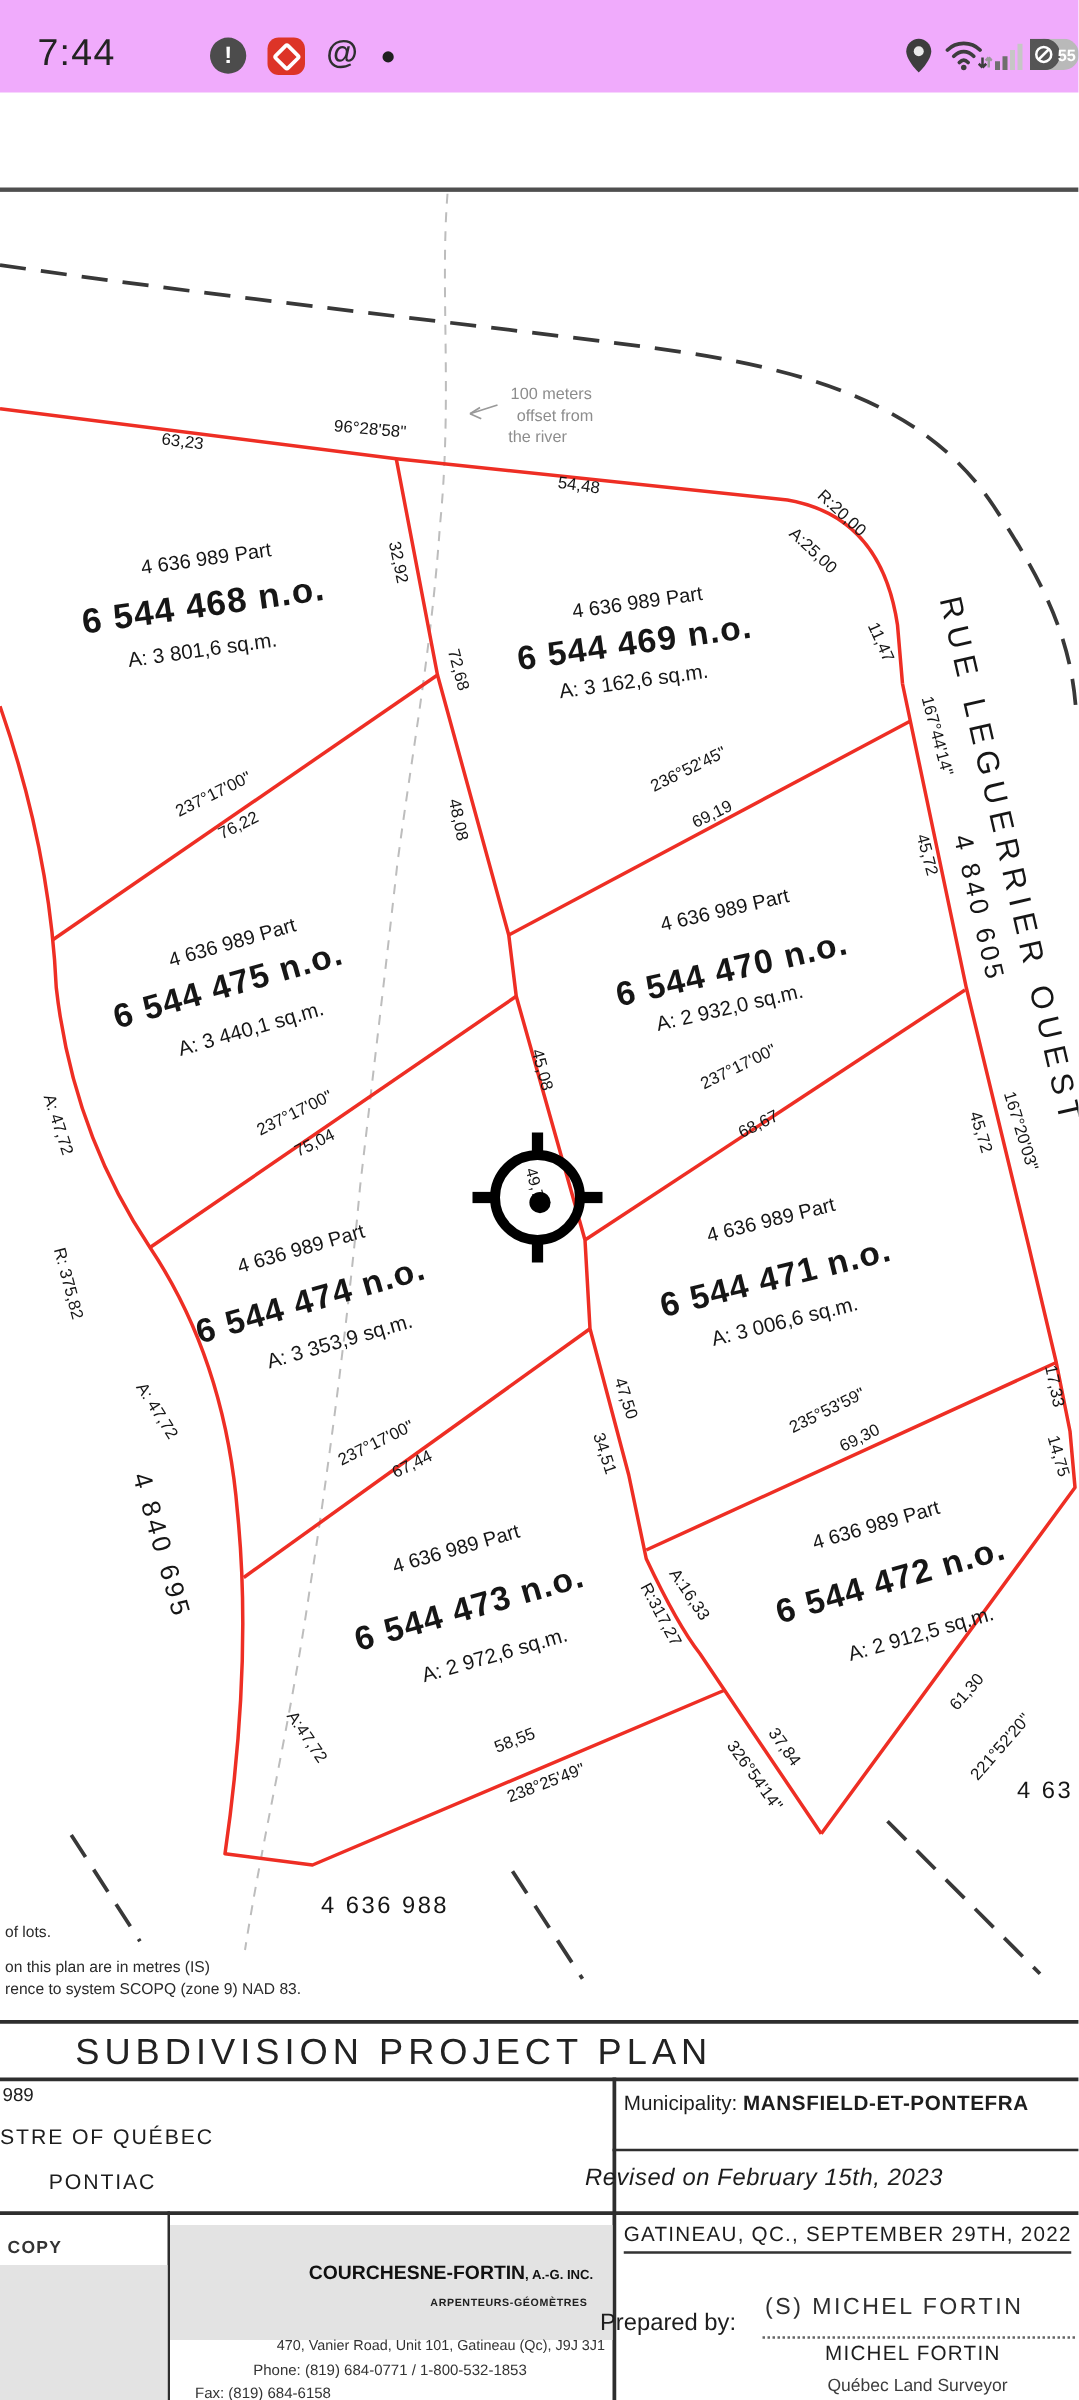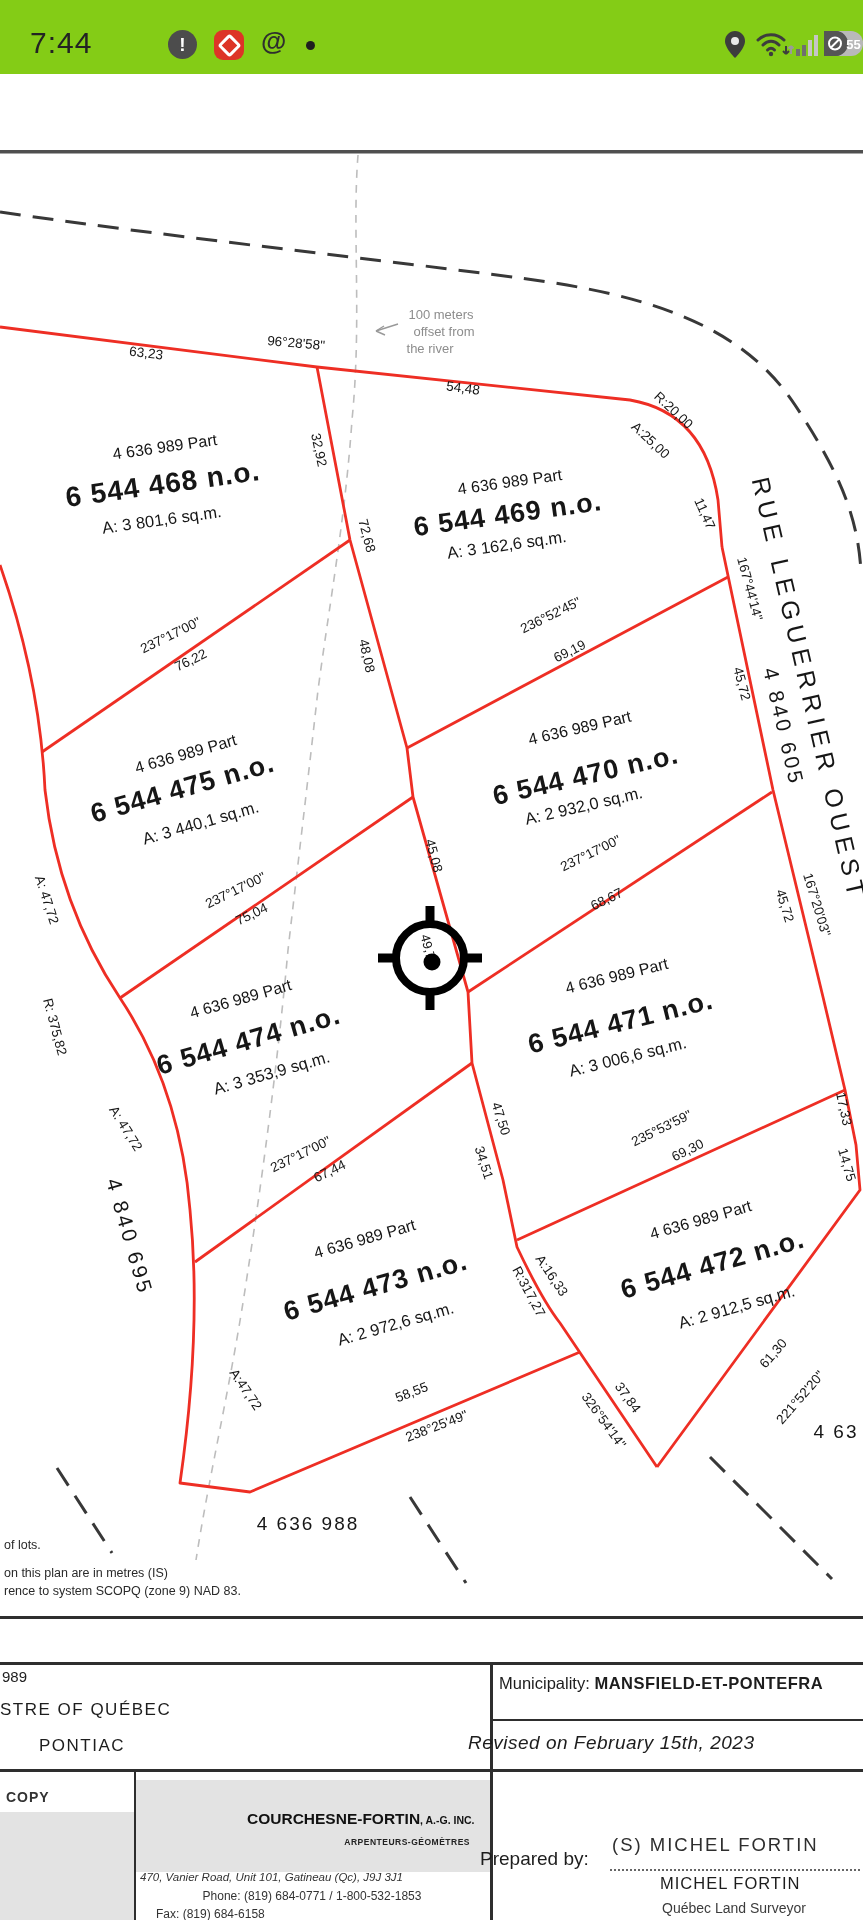--- a/index.html
+++ b/index.html
@@ -1,19 +1,19 @@
 <!DOCTYPE html>
 <html><head>
 <meta charset="utf-8">
 <style>
   html,body{margin:0;padding:0;background:#fff;}
   #screen{position:relative;width:863px;height:1920px;overflow:hidden;background:#fff;
           font-family:"Liberation Sans",sans-serif;}
   
-  #status-bar{position:absolute;left:0;top:0;width:863px;height:74px;background:#84cc16;z-index:30;}
+  #status-bar{position:absolute;left:0;top:0;width:863px;height:74px;background:#f0abfc;z-index:30;}
   #sb-time{position:absolute;left:30px;top:26px;font-size:30px;font-weight:500;color:#232323;letter-spacing:1px;}
   .sb-ic{position:absolute;top:30px;}
   #sb-excl{left:168px;width:29px;height:29px;border-radius:50%;background:#4c4c4c;color:#fff;
            font-size:19px;font-weight:bold;text-align:center;line-height:29px;}
   #sb-red{left:214px;width:30px;height:30px;border-radius:9px;background:#dd3427;display:flex;
           align-items:center;justify-content:center;}
   #sb-red span{display:block;width:11px;height:11px;border:3px solid #fff;border-radius:3px;transform:rotate(45deg);}
   #sb-threads{left:261px;top:26px;font-size:26px;font-weight:600;color:#2e2e2e;}
   #sb-dot{left:306px;top:41px;width:9px;height:9px;border-radius:50%;background:#1f1f1f;}
   
@@ -36,21 +36,21 @@
   #tb-prepared{left:480px;top:232px;font-size:19px;}
   #tb-sig{left:612px;top:218px;font-size:18.5px;letter-spacing:2px;color:#2e2e2e;}
   #tb-sigline{left:610px;top:253px;width:250px;border-top:2px dotted #666;height:0;}
   #tb-fortin{left:660px;top:258px;font-size:16.5px;letter-spacing:1px;}
   #tb-surv{left:662px;top:284px;font-size:14px;color:#3c3c3c;}
   #tb-copy{left:6px;top:173px;font-size:14px;letter-spacing:1px;color:#333;font-weight:bold;}
   .grayband{position:absolute;background:#e3e3e3;}
   #co-name{left:247px;top:194px;font-size:15.5px;font-weight:bold;color:#111;}
   #co-name small{font-size:10.5px;font-weight:bold;margin-top:16px;}
   #co-sub{left:280px;top:221px;width:190px;text-align:right;font-size:8.5px;font-weight:bold;letter-spacing:.5px;color:#222;}
-  #co-addr{left:140px;top:255px;width:344px;text-align:left;font-size:11.5px;color:#333;font-style:italic;}
+  #co-addr{left:140px;top:255px;width:344px;text-align:right;font-size:11.5px;color:#333;}
   #co-phone{left:140px;top:273px;width:344px;text-align:center;font-size:12px;color:#333;}
   #co-fax{left:156px;top:291px;width:344px;text-align:left;font-size:12px;color:#333;}
   #tb-decor{position:absolute;left:0;top:0;}
 </style>
 </head>
 <body>
 
 <div id="screen">
 
   <div id="status-bar">
@@ -209,40 +209,42 @@
         <line x1="430" y1="992" x2="430" y2="1010" stroke-width="9"></line>
         <line x1="378" y1="958" x2="396" y2="958" stroke-width="9"></line>
         <line x1="464" y1="958" x2="482" y2="958" stroke-width="9"></line>
         <circle cx="432" cy="962" r="8.5" fill="#000" stroke="none"></circle>
       </g>
     </svg>
   </div>
 
   <div id="title-block">
     <div class="hline" style="left:0;top:0;width:863px;height:3px"></div>
+    <div class="tb" id="tb-banner">SUBDIVISION PROJECT PLAN</div>
     <div class="hline" style="left:0;top:46px;width:863px;height:2.5px"></div>
 
     <div class="tb" id="tb-989">989</div>
     <div class="tb" id="tb-quebec">STRE OF QUÉBEC</div>
     <div class="tb" id="tb-pontiac">PONTIAC</div>
 
     <div class="vline" style="left:490px;top:46px;width:2.5px;height:258px"></div>
     <div class="tb" id="tb-muni">
       <span>Municipality:</span>
       <b>MANSFIELD-ET-PONTEFRA</b>
     </div>
     <div class="hline" style="left:490px;top:103px;width:373px;height:2px"></div>
     <div class="tb" id="tb-revised">Revised on February 15th, 2023</div>
 
     <div class="hline" style="left:0;top:153px;width:863px;height:2.5px"></div>
     <div class="vline" style="left:134px;top:153px;width:2px;height:151px"></div>
 
     <div class="grayband" style="left:136px;top:164px;width:354px;height:92px"></div>
     <div class="grayband" style="left:0;top:196px;width:134px;height:108px"></div>
 
+    <div class="tb" id="tb-gatineau">GATINEAU, QC., SEPTEMBER 29TH, 2022</div>
     <div class="tb" id="tb-prepared">Prepared by:</div>
     <div class="tb" id="tb-sig">(S) MICHEL FORTIN</div>
     <div class="tb" id="tb-sigline"></div>
     <div class="tb" id="tb-fortin">MICHEL FORTIN</div>
     <div class="tb" id="tb-surv">Québec Land Surveyor</div>
 
     <div class="tb" id="tb-copy">COPY</div>
 
     <div class="tb" id="co-name">
       <span>COURCHESNE-FORTIN</span><small>, A.-G. INC.</small>

